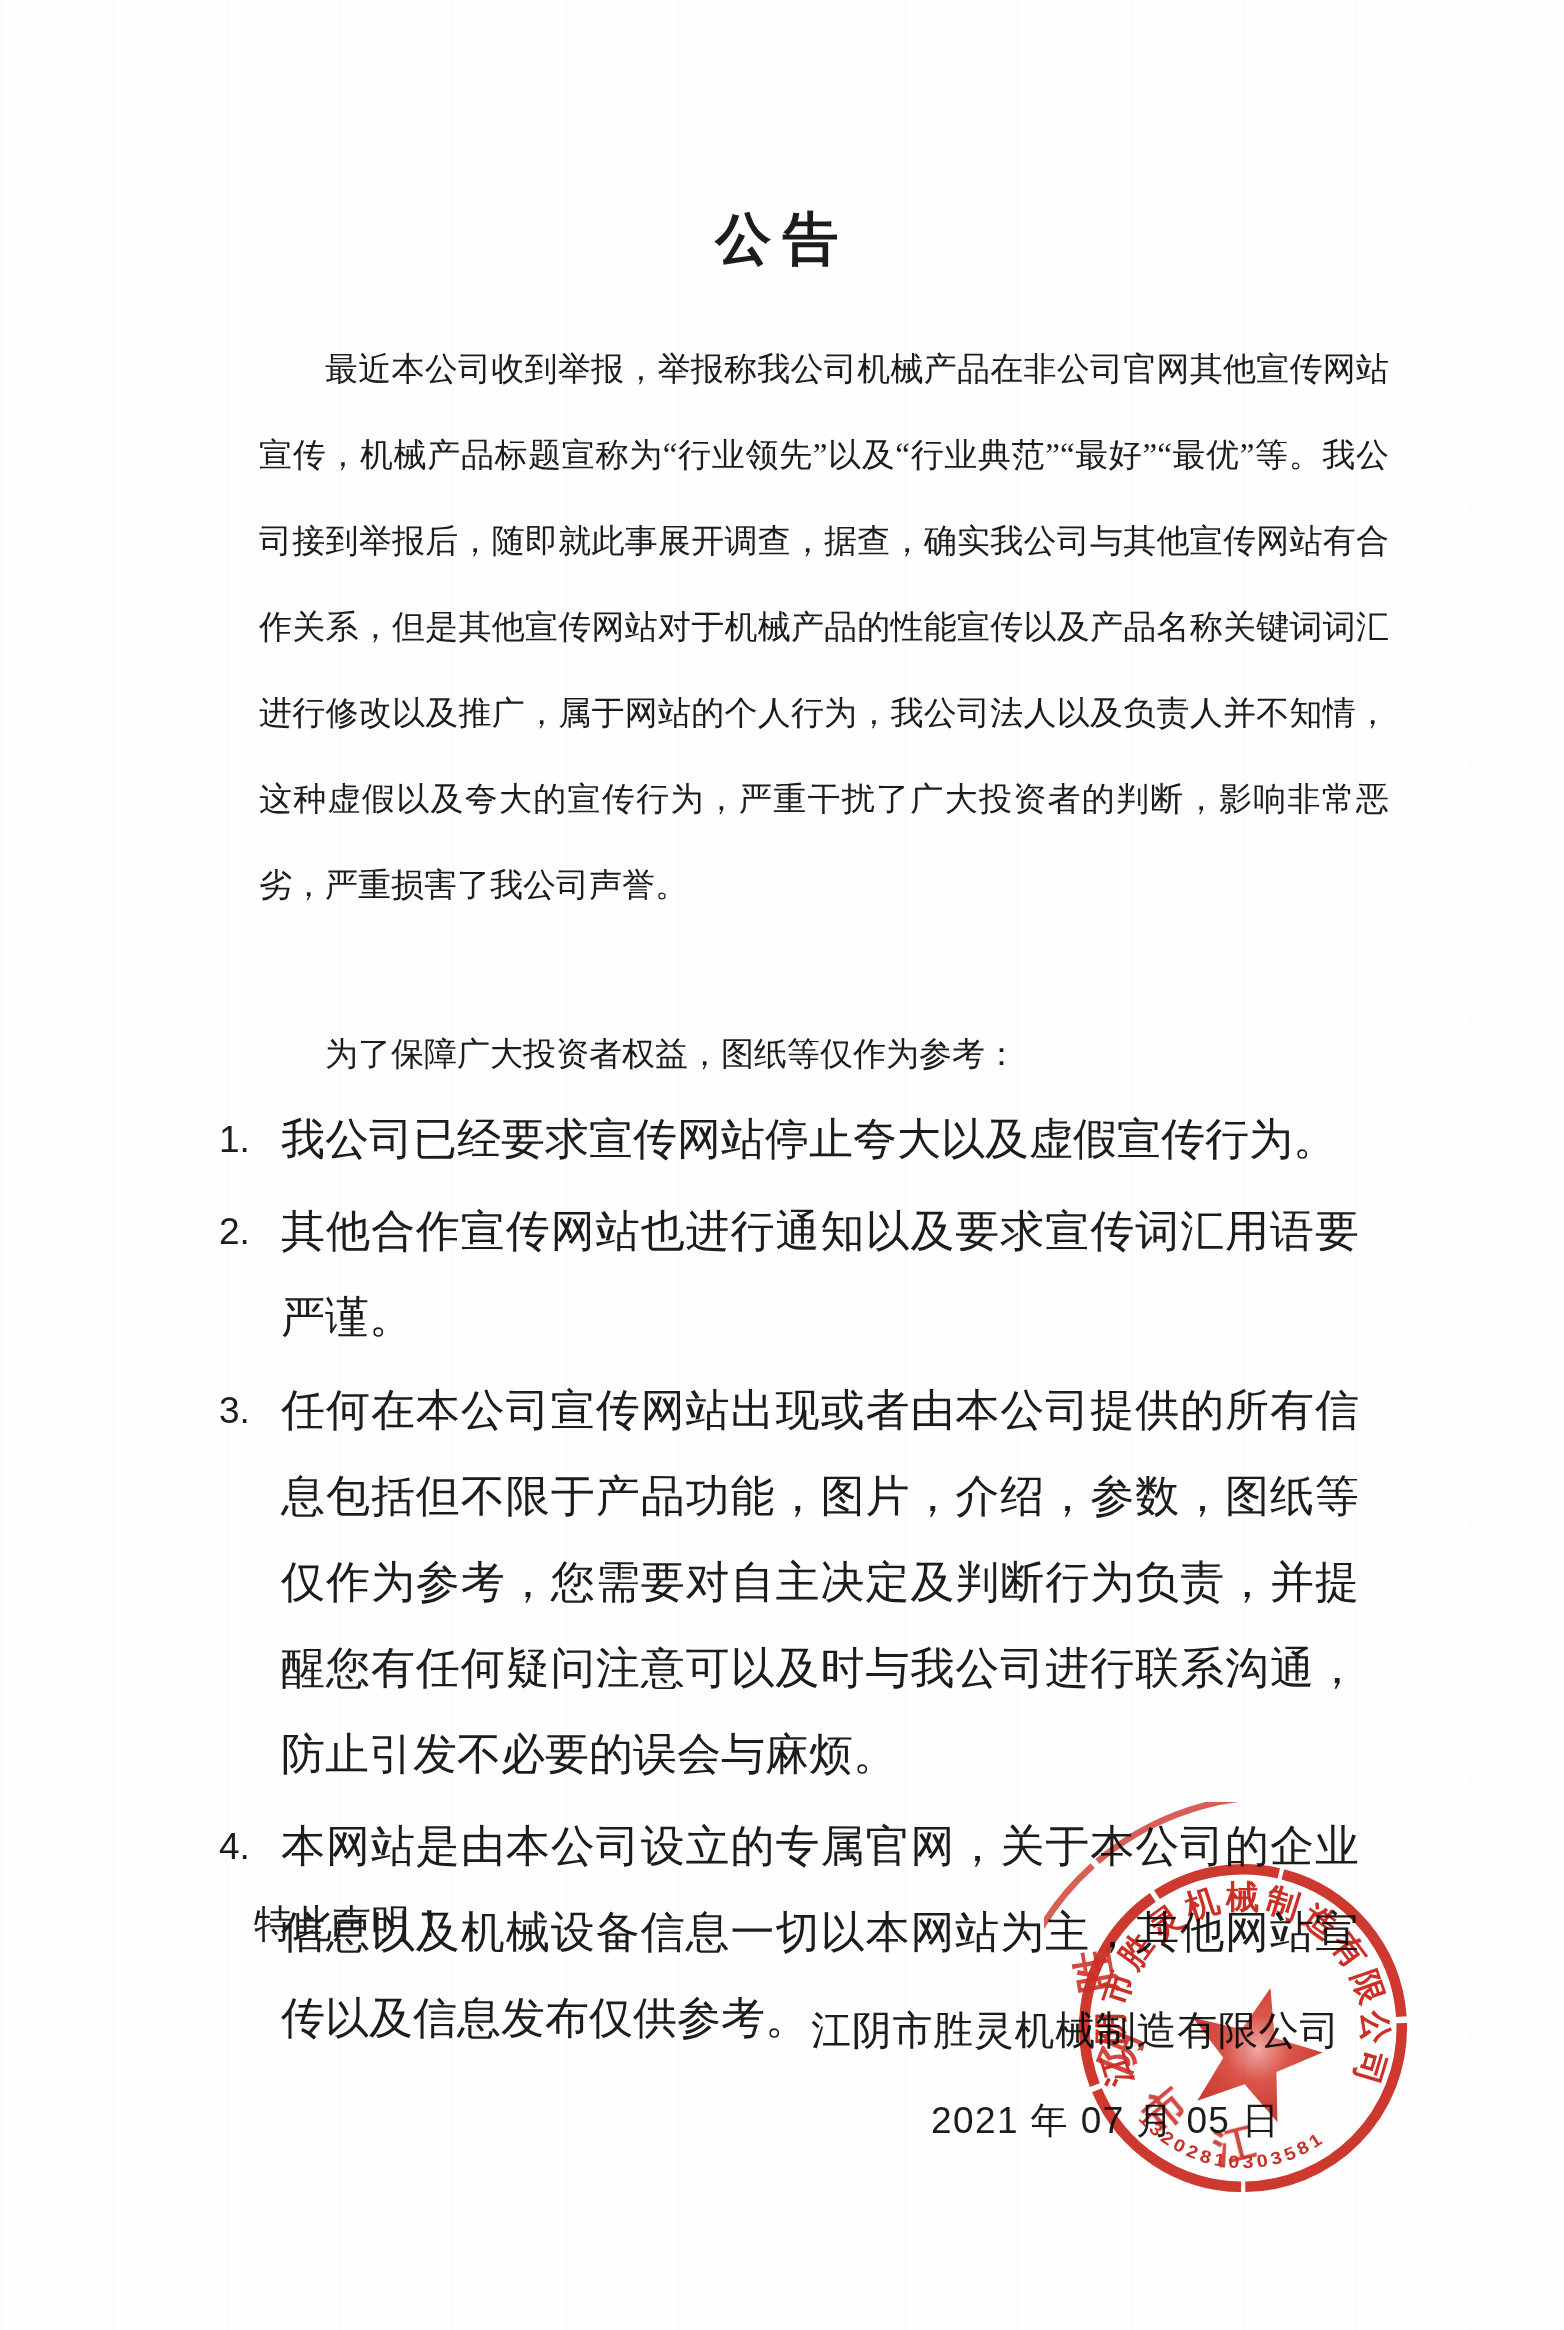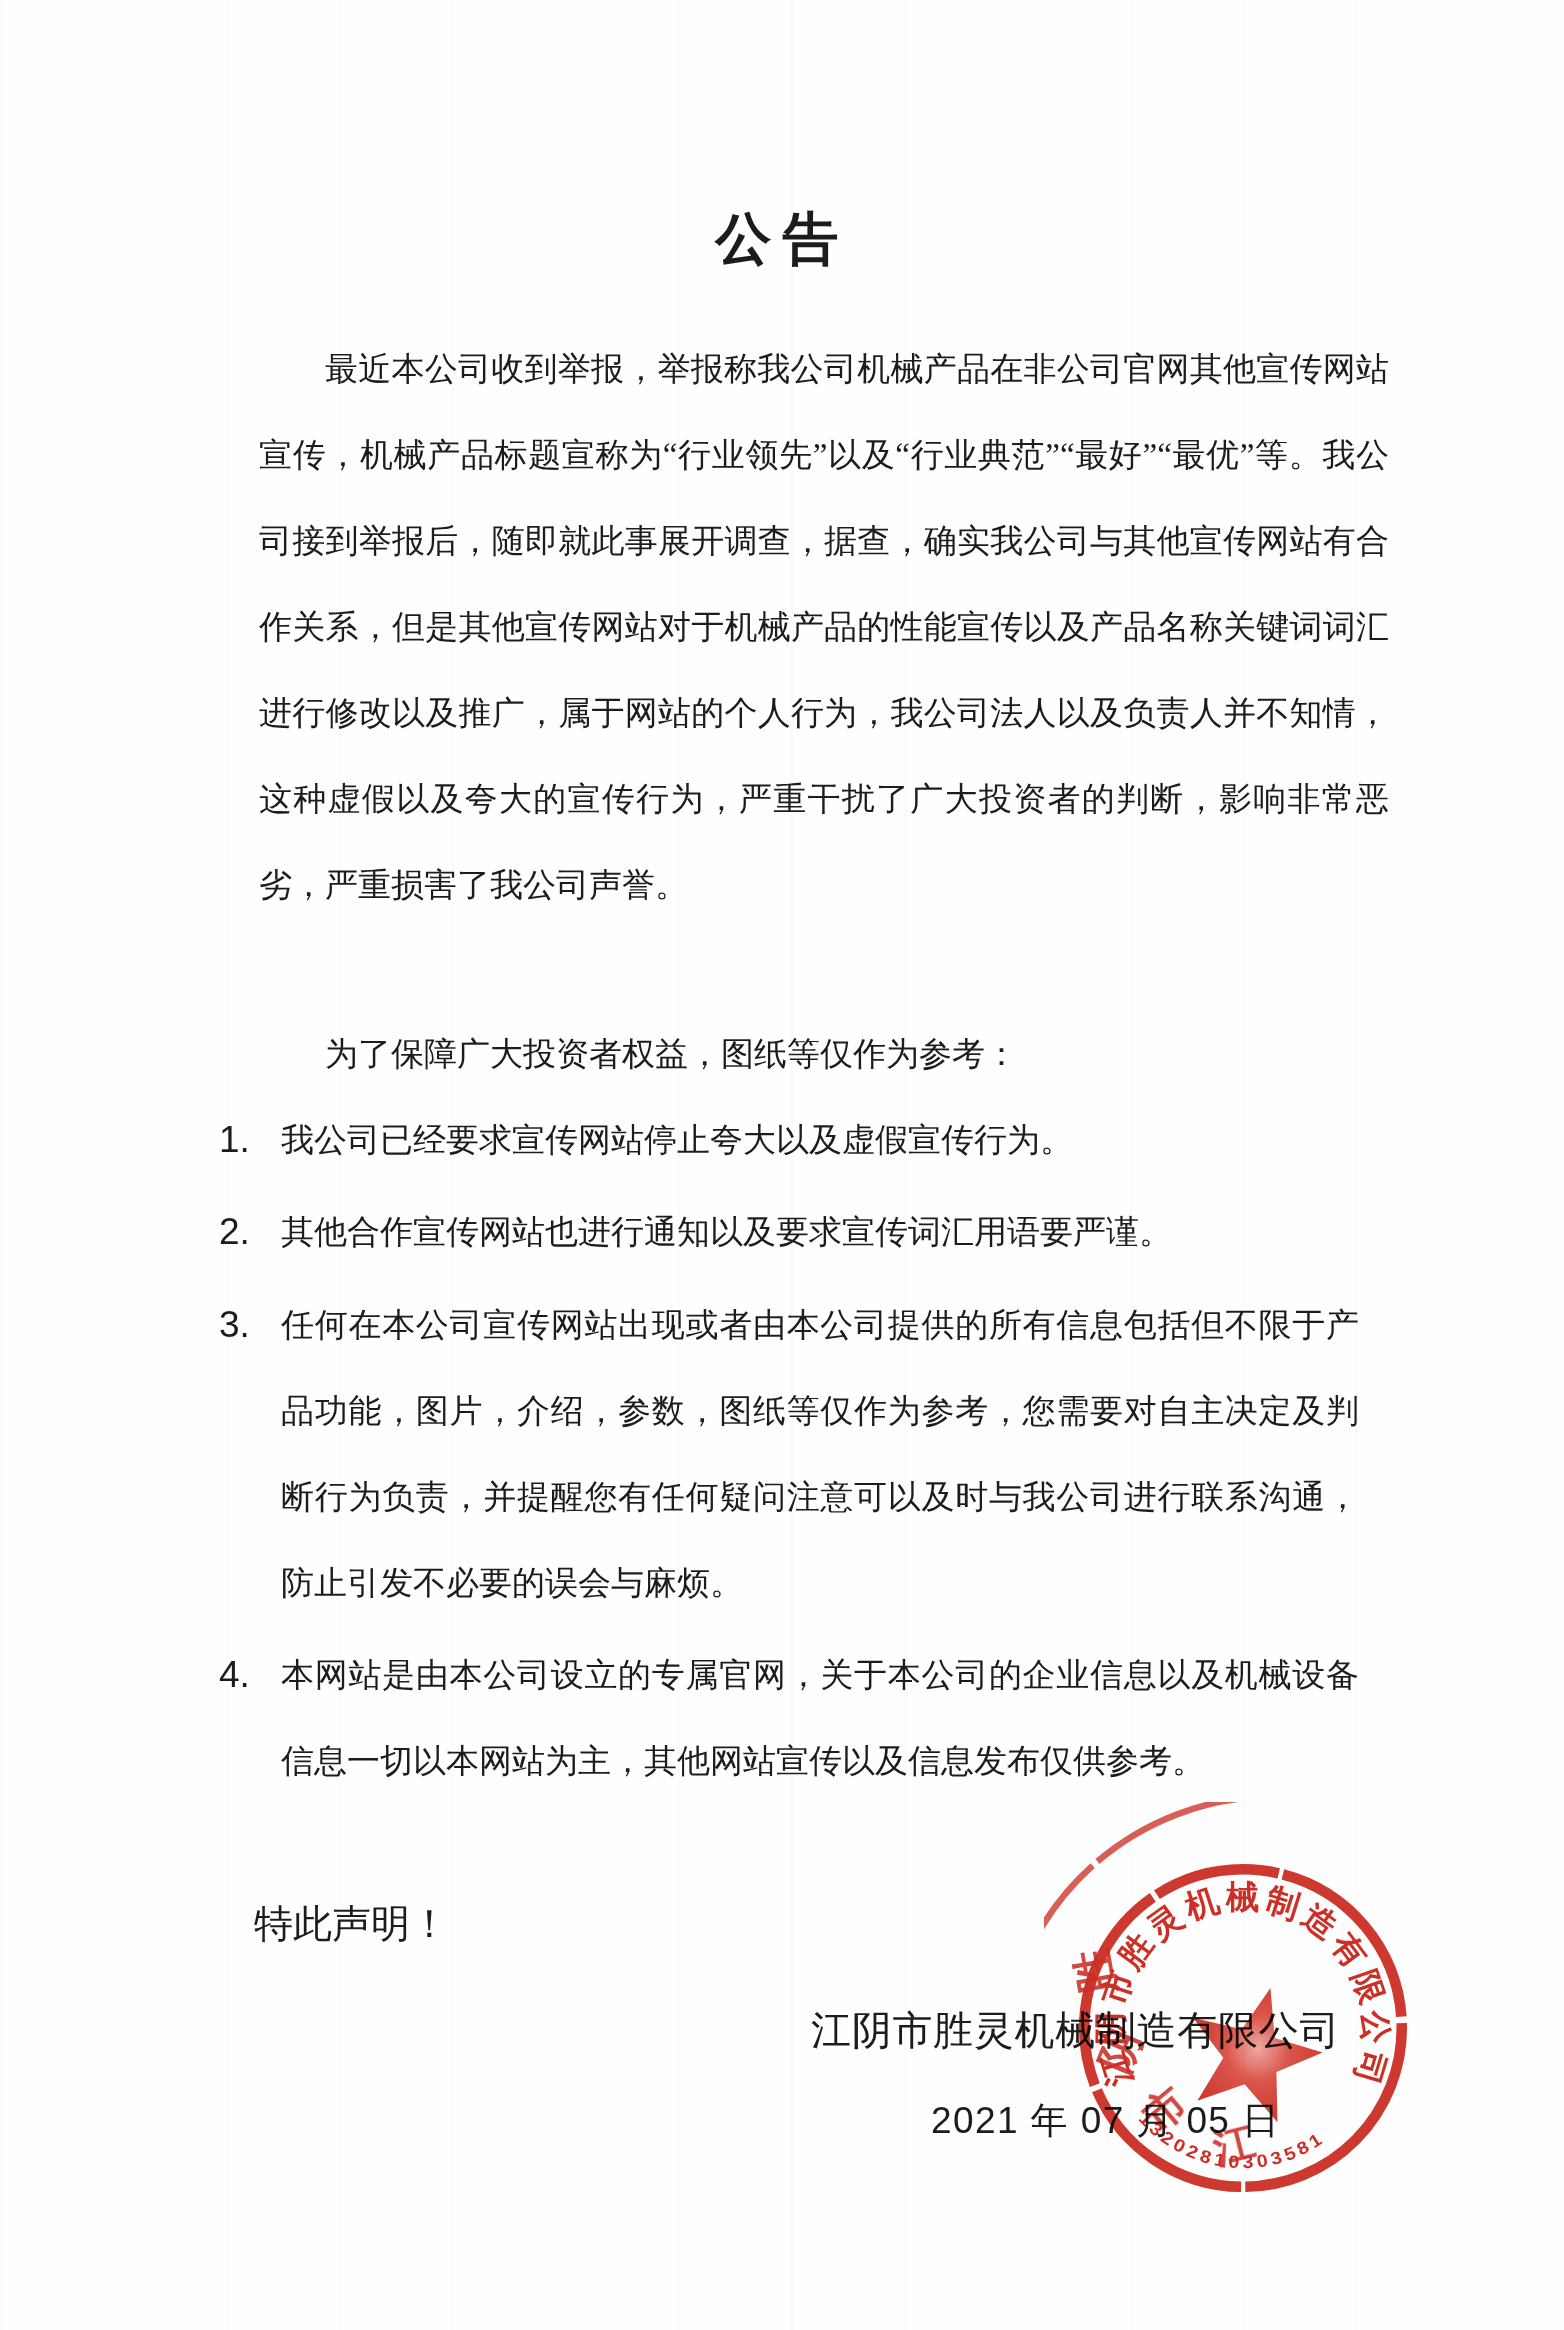--- a/index.html
+++ b/index.html
@@ -28,21 +28,21 @@
   }
   .p1{top:326px;text-indent:2em;}
   .p2{top:1011px;text-indent:2em;}
   .statements{position:absolute;left:219px;top:1097px;width:1140px;}
   .statement{display:flex;align-items:flex-start;margin-bottom:6.4px;}
   .statement .num{
     flex:0 0 62px;font-size:37px;line-height:86px;
     font-family:"Liberation Sans","DejaVu Sans",sans-serif;
   }
   .statement .txt{
-    flex:1;font-size:33px;line-height:86px;
+    flex:1;font-size:44px;line-height:86px;
     text-align:justify;text-justify:inter-ideograph;
   }
   .closing{position:absolute;left:220px;top:1901px;font-size:39px;line-height:1.2;margin-left:34px;}
   .company-line{position:absolute;left:811px;top:2007px;font-size:40px;line-height:1.2;letter-spacing:0.7px;z-index:2;}
   .date-line{position:absolute;left:931px;top:2099px;font-size:37px;line-height:1.2;letter-spacing:1.4px;z-index:2;
     font-family:"Liberation Sans","DejaVu Sans",sans-serif;}
   .seal{
     position:absolute;left:1044px;top:1802px;width:398px;height:438px;
     z-index:3;mix-blend-mode:multiply;opacity:0.95;
   }

